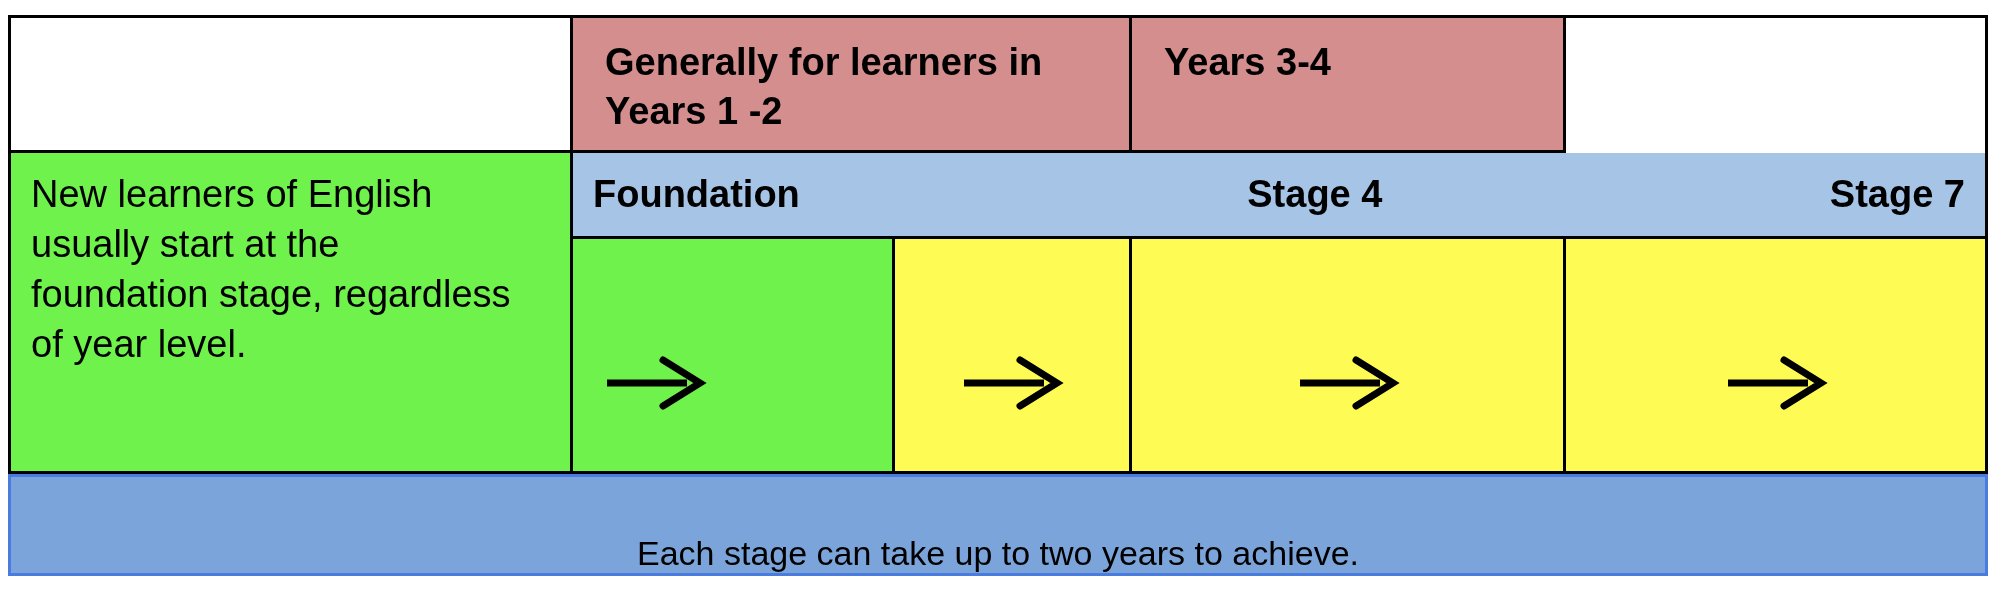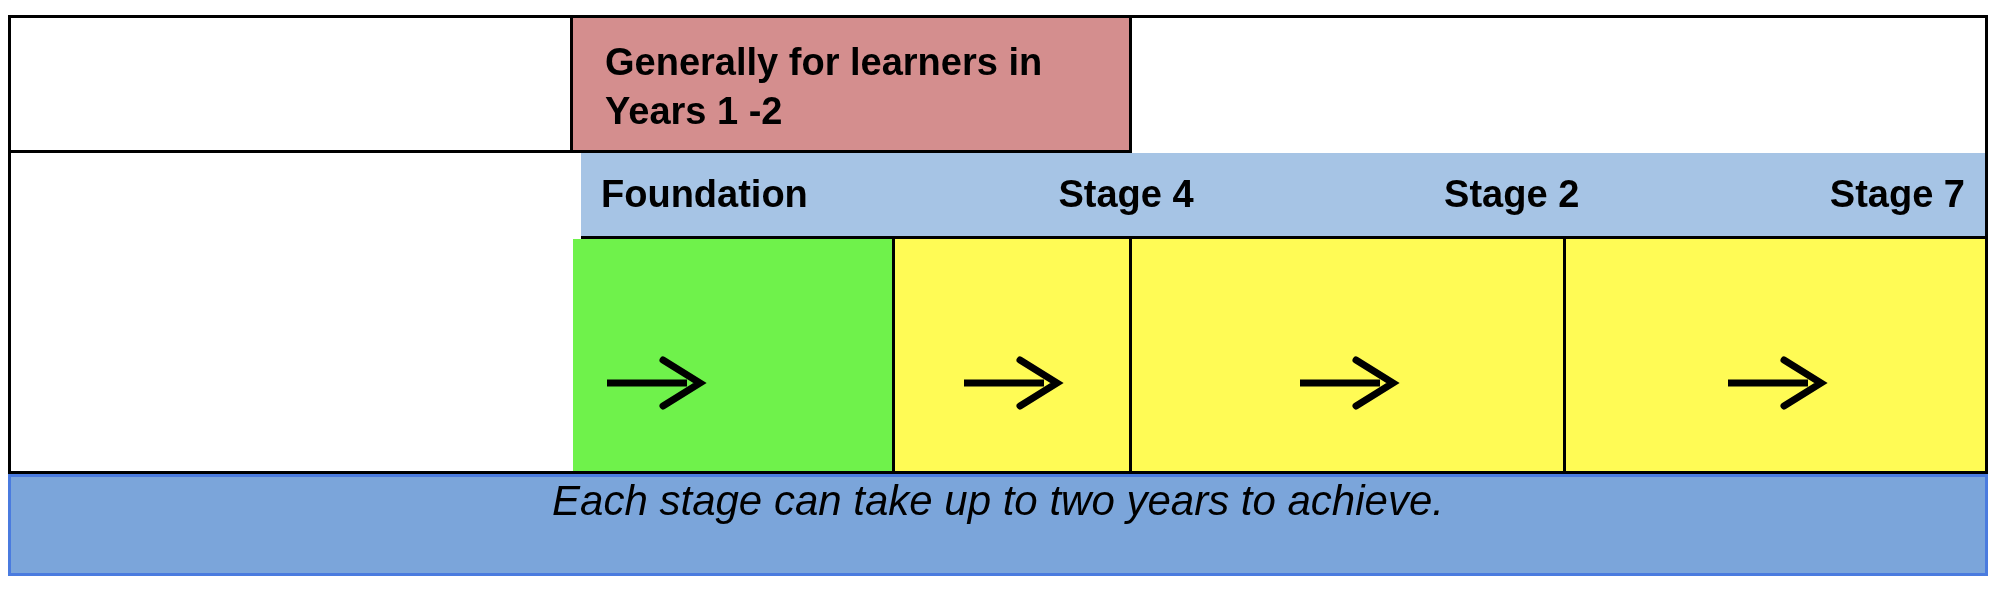--- a/index.html
+++ b/index.html
@@ -50,58 +50,61 @@
     padding:16px 10px 0 20px;
     white-space:pre-line;
   }
   .band{
     grid-column:2 / 6;grid-row:2;
     background:var(--band-blue);
     border-bottom:3px solid var(--line);
     box-sizing:border-box;
     display:flex;align-items:center;justify-content:space-between;
     padding:0 20px;
-    font-weight:bold;font-size:38px;margin-left:8px;
+    font-weight:bold;font-size:38px;
   }
   .arrow-cell{
     grid-row:3;
     display:flex;align-items:center;justify-content:center;
   }
   .a1{grid-column:2;background:var(--green);justify-content:flex-start;padding-left:30px;}
   .a2{grid-column:3;background:var(--yellow);}
   .a3{grid-column:4;background:var(--yellow);}
   .a4{grid-column:5;background:var(--yellow);}
   .arrow-cell svg{transform:translateY(28px);}
 
   .footer{
     position:absolute;left:8px;top:474px;
     width:1980px;height:102px;box-sizing:border-box;
     background:var(--footer-fill);
     border:3px solid var(--footer-border);
-    display:flex;align-items:flex-start;justify-content:center;
-    font-size:42px;
-    font-style:italic;
+    display:flex;align-items:flex-end;justify-content:center;
+    font-size:34px;
   }
 </style>
 </head>
 <body>
 
 <div class="canvas">
   <div class="table">
 
     <div class="cell c-empty br bb"></div>
 
     <div class="cell c-h1 hdr br bb">Generally for learners in
 Years 1 -2</div>
+    <div class="cell c-h2 hdr br bb">Years 3-4</div>
 
+    <div class="cell c-note br">New learners of English
+usually start at the
+foundation stage, regardless
+of year level.</div>
 
     <div class="band">
       <span>Foundation</span>
       <span>Stage 4</span>
-      <span>Stage 2</span>
       <span>Stage 7</span>
     </div>
 
     <div class="cell arrow-cell a1 br">
       <svg width="104" height="64" viewBox="0 0 104 64">
         <line x1="4" y1="32" x2="84" y2="32" stroke="#000" stroke-width="7"></line>
         <path d="M60 9 L97 32 L60 55" fill="none" stroke="#000" stroke-width="7" stroke-linecap="round" stroke-linejoin="miter"></path>
       </svg>
     </div>
     <div class="cell arrow-cell a2 br">

